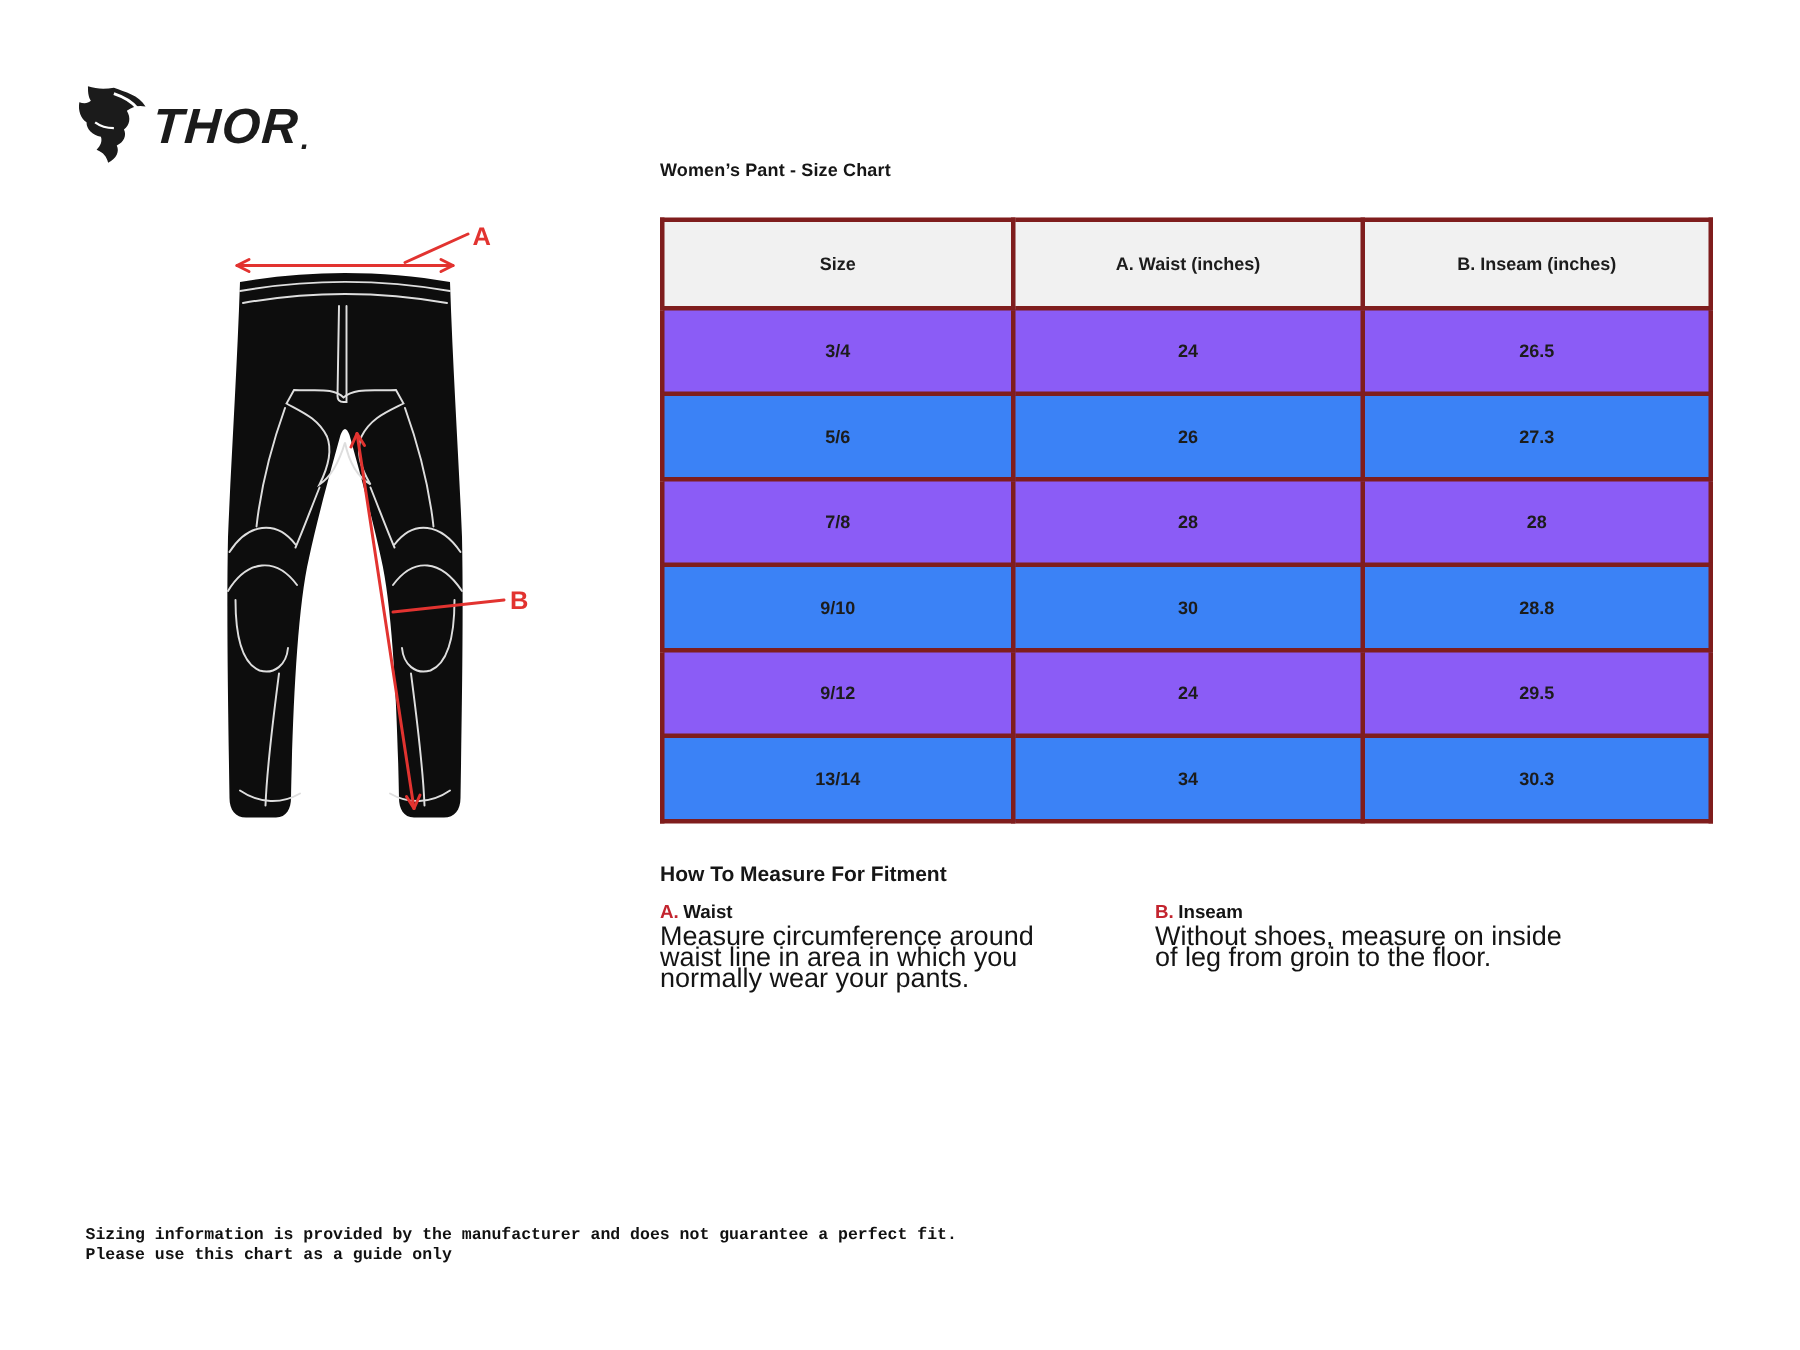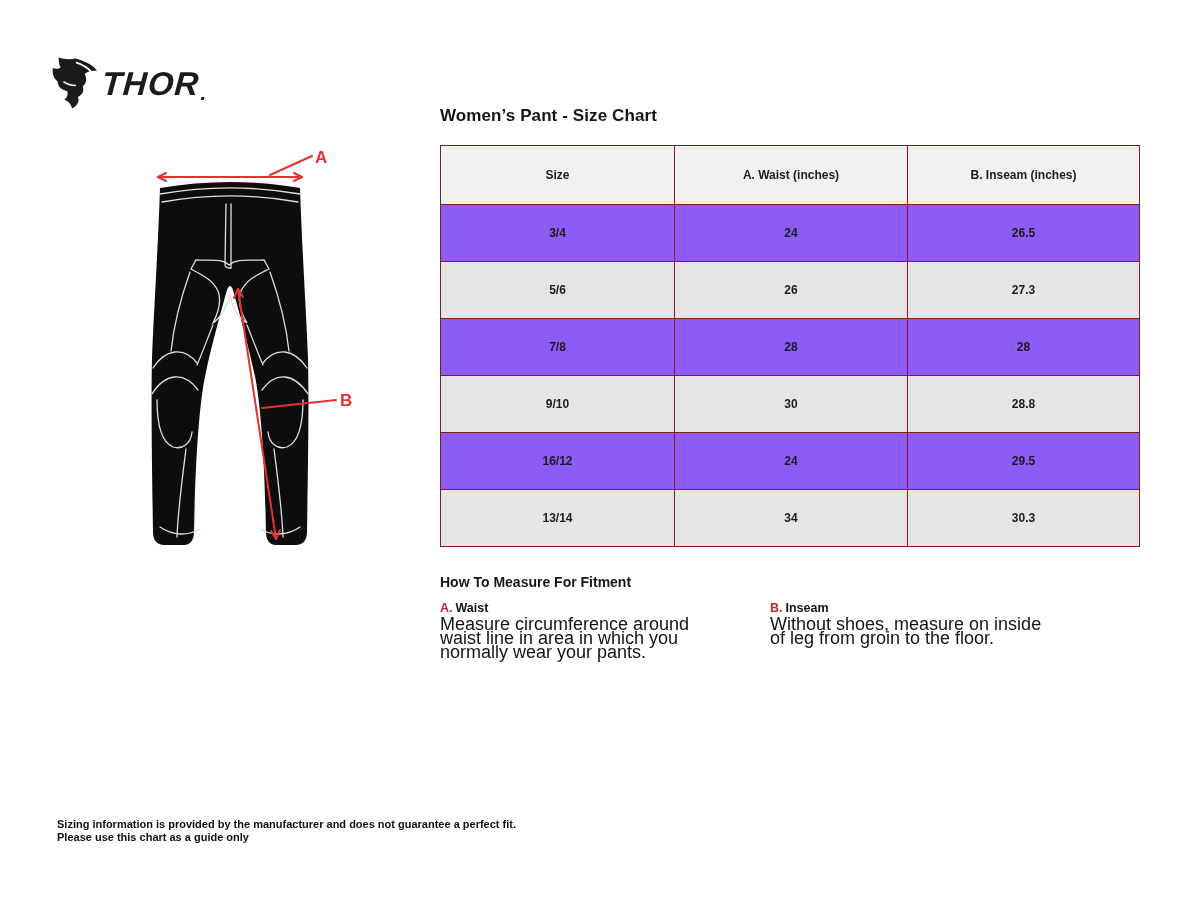--- a/index.html
+++ b/index.html
@@ -35,54 +35,54 @@
   
   .diagram { position: absolute; left: 130px; top: 148px; width: 230px; height: 422px; }
   .diagram svg { width: 100%; height: 100%; display: block; }
   .seam { fill: none; stroke: #dedede; stroke-width: 1.3; stroke-linecap: round; }
   .redline { fill: none; stroke: #e23330; stroke-width: 2; stroke-linecap: round; }
   .red-label { font-family: "Liberation Sans", sans-serif; font-weight: 700; font-size: 17px; fill: #e23330; }
 
   
   .page-title {
     position: absolute; left: 440px; top: 106px;
-    font-size: 17px; font-weight: 700; color: #161616;
+    font-size: 12px; font-weight: 700; color: #161616;
     letter-spacing: 0.1px;
   }
 
   
   .size-table {
     position: absolute; left: 440px; top: 145px;
     width: 699px; border-collapse: collapse; table-layout: fixed;
   }
   .size-table th, .size-table td {
-    border: 1px solid #7f1d1d;
+    border: 3px solid #7f1d1d;
     text-align: center; vertical-align: middle;
     font-size: 12px; font-weight: 700; color: #1c1c1c;
   }
   .size-table th { height: 59px; background: #f1f1f1; }
-  .size-table td { height: 57px; background: #e5e5e5; }
+  .size-table td { height: 57px; background: #3b82f6; }
   .size-table tr.alt td { background: #8b5cf6; }
 
   
   .measure-heading {
     position: absolute; left: 440px; top: 574px;
     font-size: 14px; font-weight: 700; color: #161616;
   }
   .measure-item { position: absolute; top: 601px; }
   .measure-item.item-a { left: 440px; width: 292px; }
   .measure-item.item-b { left: 770px; width: 272px; }
   .mi-head { font-size: 12.5px; font-weight: 700; color: #141414; margin-bottom: 2px; }
   .mi-letter { color: #c3242e; margin-right: 3px; }
   .mi-desc { font-size: 18px; line-height: 14px; color: #141414; }
 
   
   .disclaimer {
     position: absolute; left: 57px; top: 818px;
-    font-size: 11px; font-weight: 700; line-height: 12.5px; color: #111;
+    font-size: 11px; font-weight: 700; line-height: 12.5px; color: #111; font-family: Liberation Mono, monospace;
   }
 </style>
 </head>
 <body>
 
 <div class="page">
 
   <div class="logo">
     <span>
       <svg width="48" height="54" viewBox="0 0 50 55" aria-hidden="true">
@@ -190,21 +190,21 @@
         <td>7/8</td>
         <td>28</td>
         <td>28</td>
       </tr>
       <tr>
         <td>9/10</td>
         <td>30</td>
         <td>28.8</td>
       </tr>
       <tr class="alt">
-        <td>16/12</td>
+        <td>9/12</td>
         <td>24</td>
         <td>29.5</td>
       </tr>
       <tr>
         <td>13/14</td>
         <td>34</td>
         <td>30.3</td>
       </tr>
     </tbody>
   </table>

